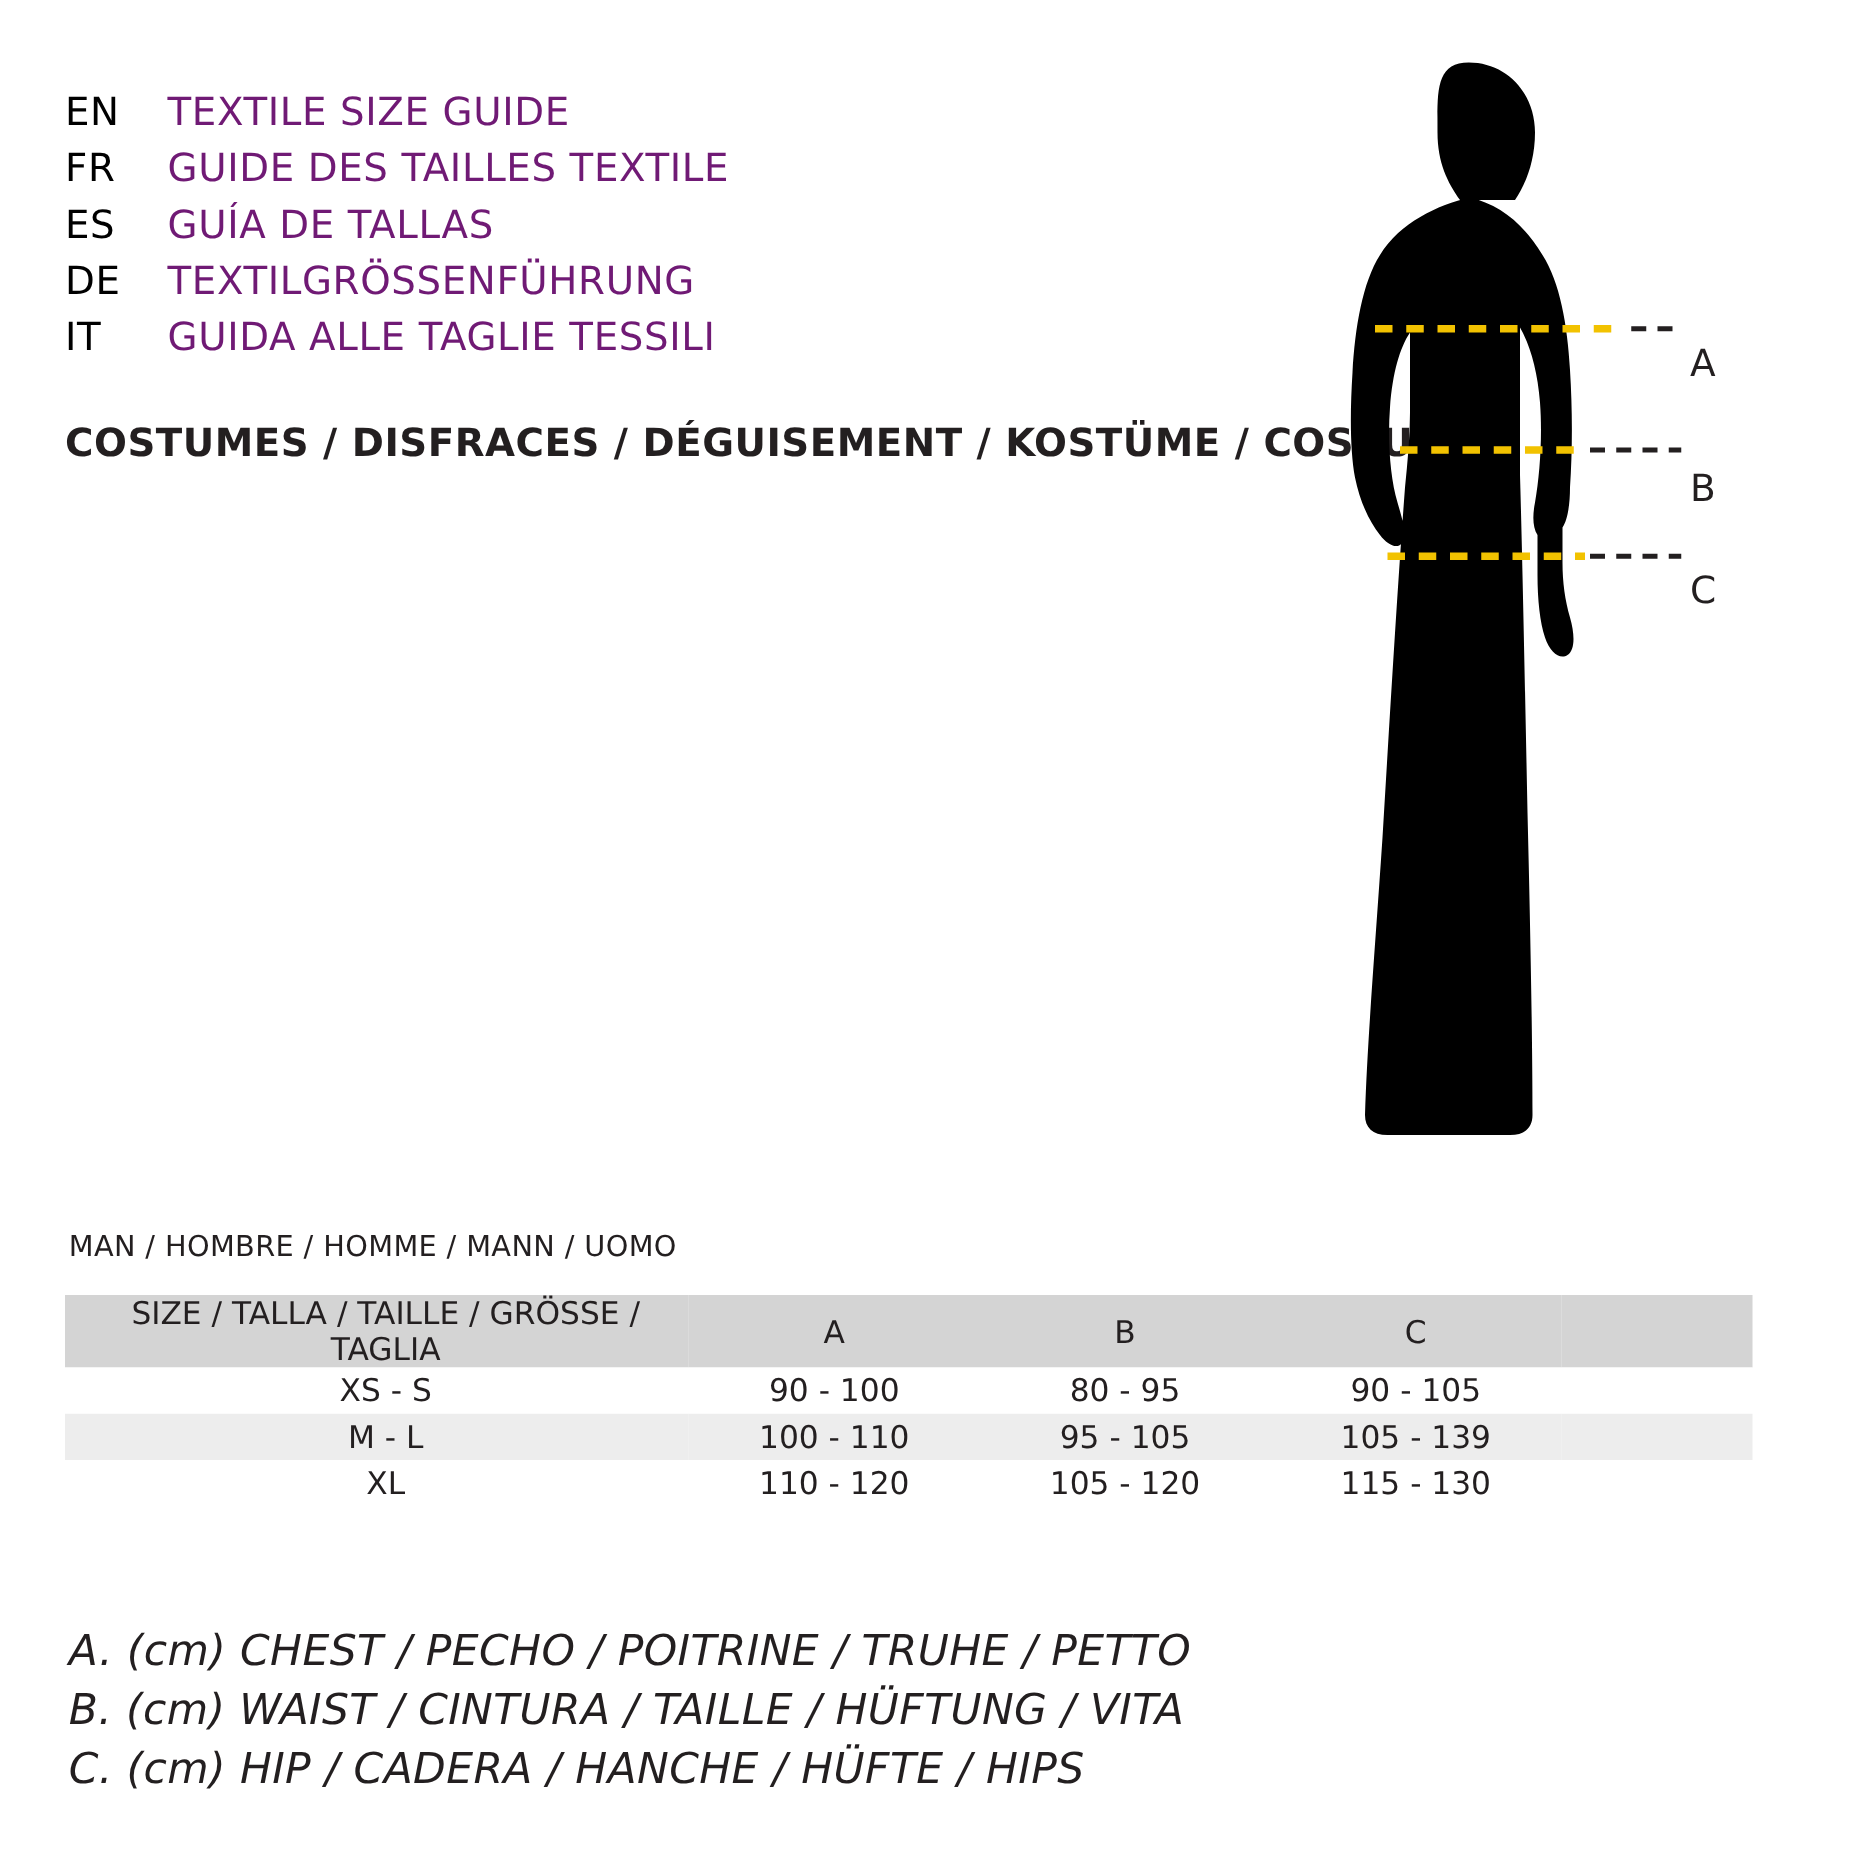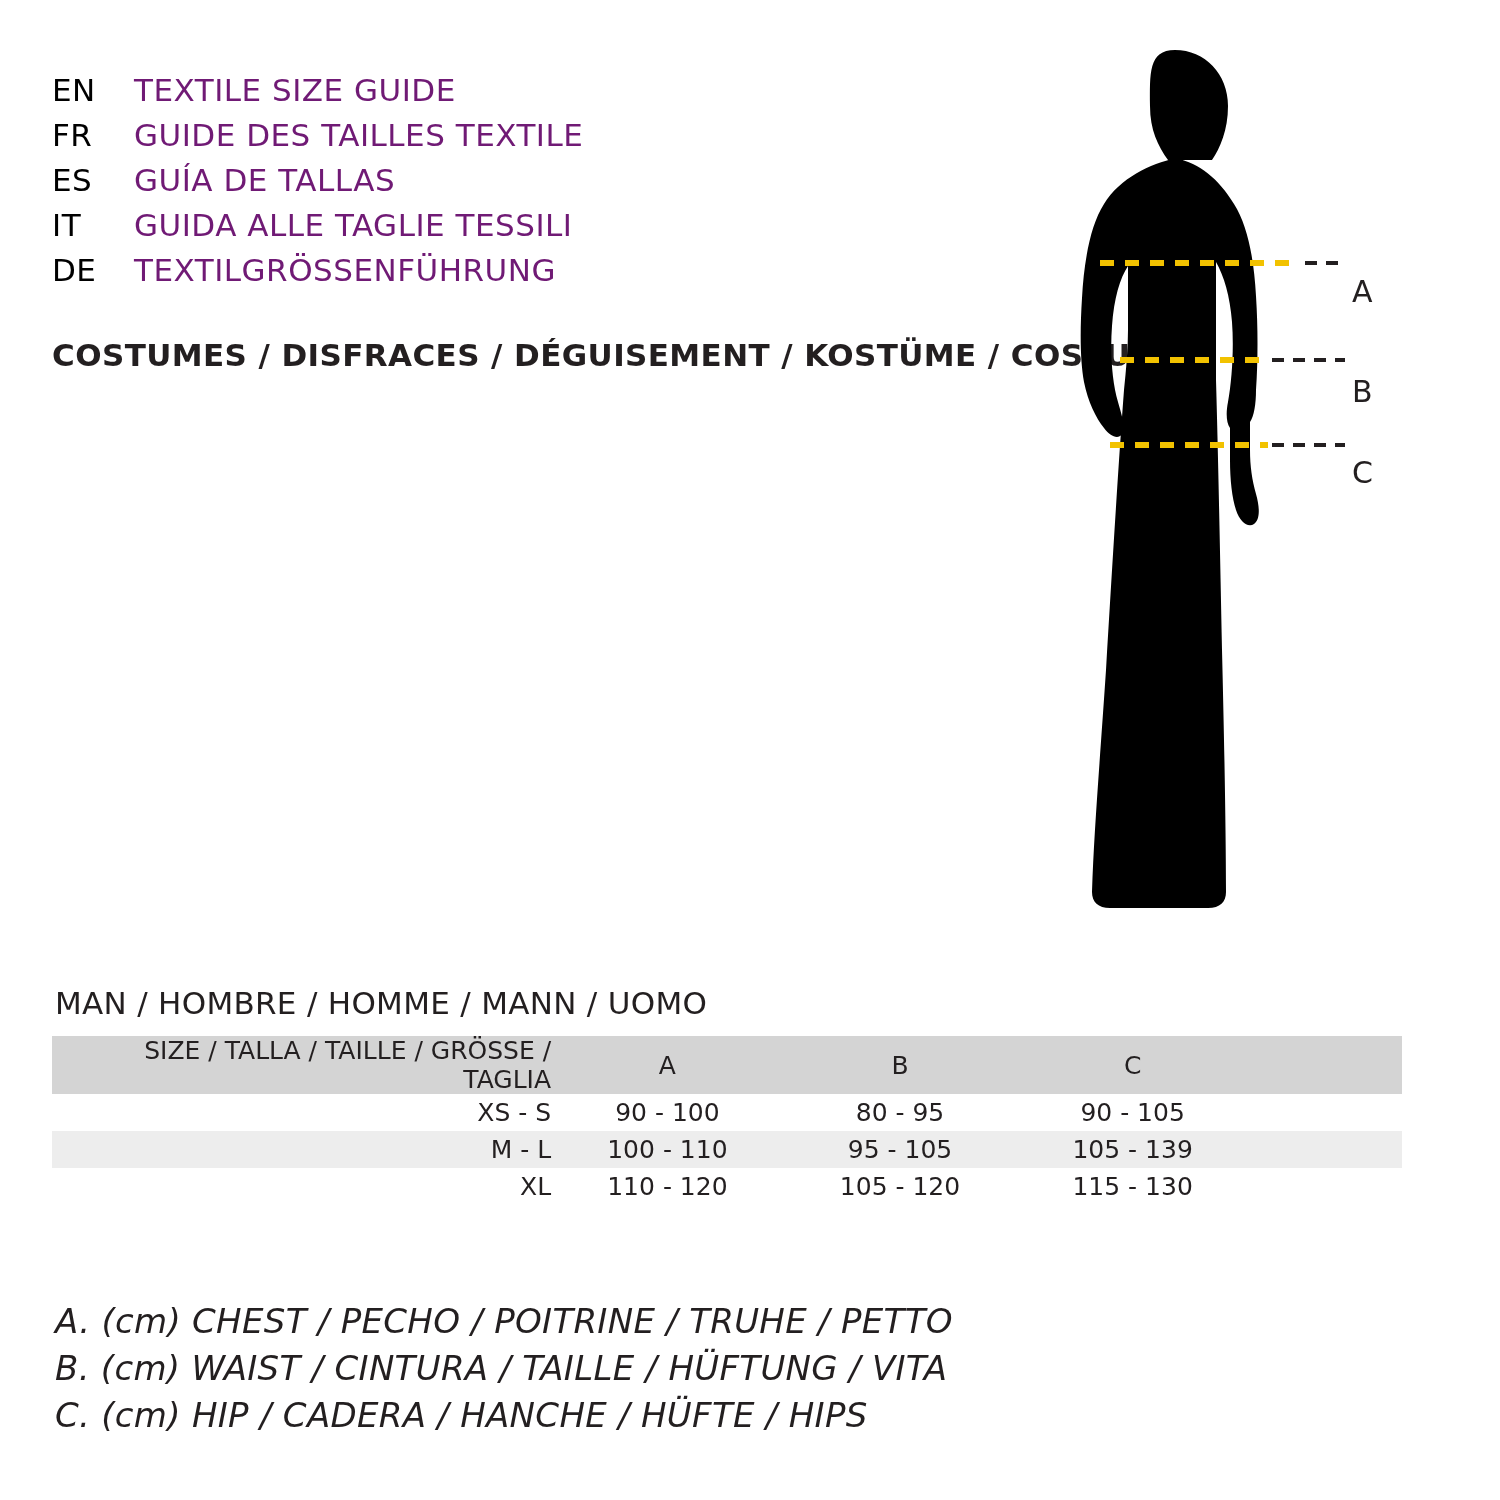--- a/index.html
+++ b/index.html
@@ -67,21 +67,21 @@
   }
   #label-a { left: 352px; top: 244px; }
   #label-b { left: 352px; top: 344px; }
   #label-c { left: 352px; top: 425px; }
 
   
   #table-title {
     position: absolute;
     left: 55px;
     top: 985px;
-    font-size: 31px;
+    font-size: 23px;
     letter-spacing: 0.3px;
     color: #231f20;
     text-align: right;
   }
   #size-table {
     position: absolute;
     left: 52px;
     top: 1036px;
     width: 1350px;
     border-collapse: collapse;
@@ -89,21 +89,21 @@
     color: #231f20;
   }
   #size-table th, #size-table td {
     padding: 0;
     height: 37px;
     font-weight: normal;
     text-align: center;
     vertical-align: middle;
   }
   #size-table th.first-col, #size-table td.first-col {
-    text-align: right;
+    text-align: center;
     padding-left: 14px;
     width: 490px;
   }
   #size-table thead tr { background: #d4d4d4; }
   #size-table tbody tr:nth-child(odd) { background: #ffffff; }
   #size-table tbody tr:nth-child(even) { background: #ededed; }
   #size-table col.c-a { width: 235px; }
   #size-table col.c-b { width: 235px; }
   #size-table col.c-c { width: 235px; }
   #size-table col.c-pad { width: 155px; }
@@ -133,26 +133,26 @@
   </div>
   <div class="lang-row">
     <span class="lang-code">FR</span>
     <span class="lang-text">GUIDE DES TAILLES TEXTILE</span>
   </div>
   <div class="lang-row">
     <span class="lang-code">ES</span>
     <span class="lang-text">GUÍA DE TALLAS</span>
   </div>
   <div class="lang-row">
+    <span class="lang-code">DE</span>
+    <span class="lang-text">TEXTILGRÖSSENFÜHRUNG</span>
+  </div>
+  <div class="lang-row">
     <span class="lang-code">IT</span>
     <span class="lang-text">GUIDA ALLE TAGLIE TESSILI</span>
-  </div>
-  <div class="lang-row">
-    <span class="lang-code">DE</span>
-    <span class="lang-text">TEXTILGRÖSSENFÜHRUNG</span>
   </div>
 </div>
 
 <div id="costumes-line">COSTUMES / DISFRACES / DÉGUISEMENT / KOSTÜME / COSTUMI</div>
 
 <div id="figure-area">
   <svg id="figure-svg" width="440" height="900" viewBox="0 0 440 900">
 
     <path fill="#000000" d="M175,20 C205,20 228,44 228,76 C228,100 220,118 212,130 L168,130 C158,116 150,100 150,76 C150,44 148,20 175,20 Z"></path>
 

